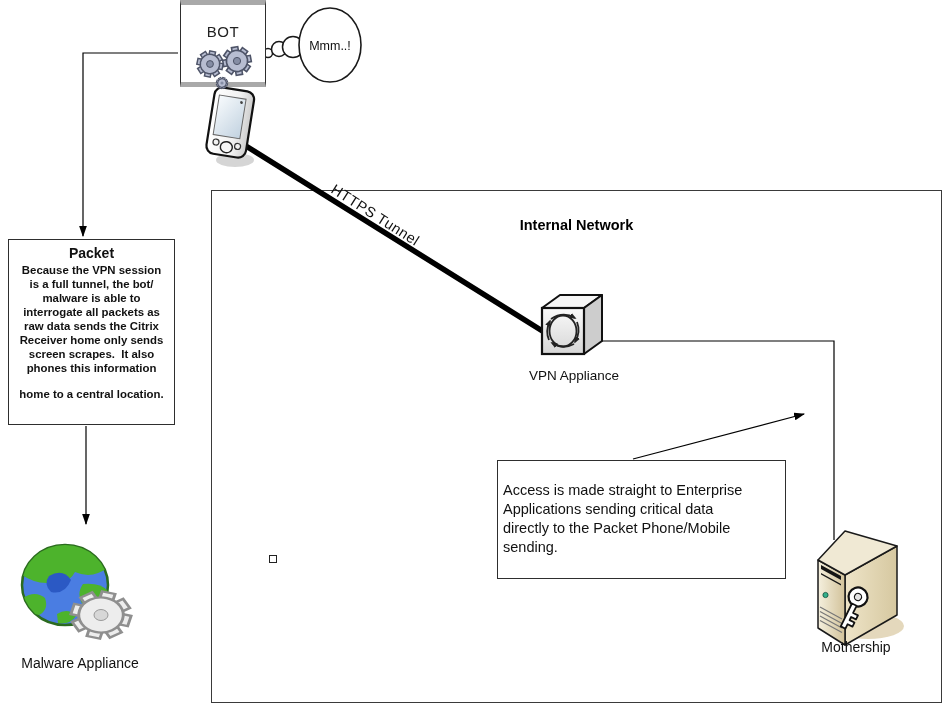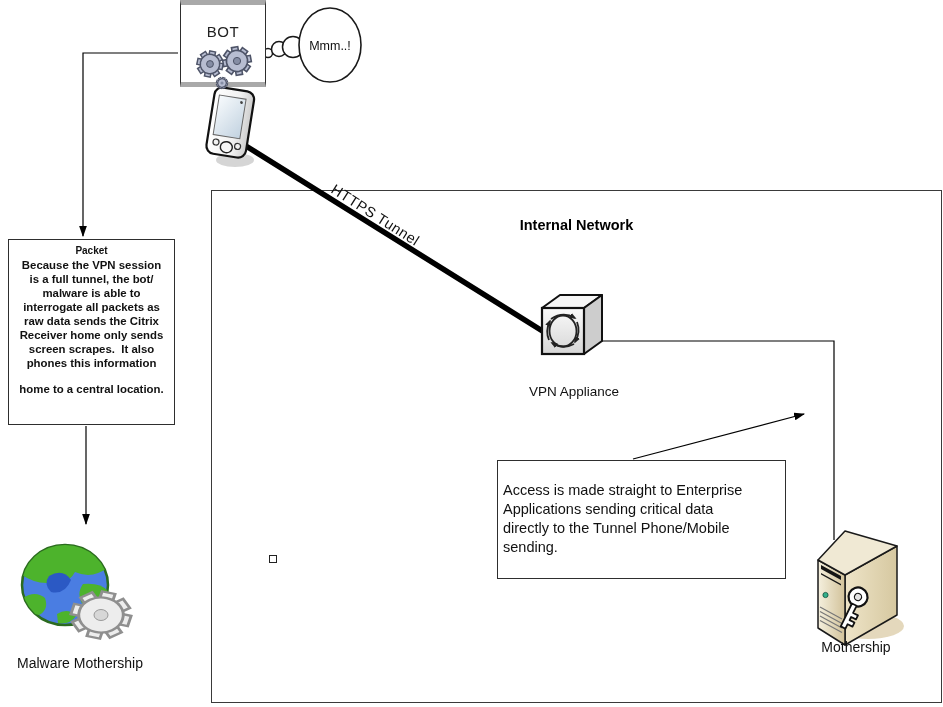--- a/index.html
+++ b/index.html
@@ -14,29 +14,29 @@
   
   .icon-layer{z-index:2;}
   
   .txt-layer{z-index:3;}
   #bot-box{left:180px;top:0;width:84px;height:77px;background:#fff;
            border-left:1px solid #2e2e2e;border-right:1px solid #2e2e2e;
            border-top:5px solid #a9a9a9;border-bottom:5px solid #a9a9a9;text-align:center;}
   #bot-label{font-size:15px;margin-top:18px;letter-spacing:.5px;color:#222;}
   #packet-box{left:8px;top:239px;width:165px;height:184px;background:#fff;border:1px solid #2e2e2e;
               text-align:center;}
-  #packet-title{font-weight:bold;font-size:10px;margin-top:5px;}
+  #packet-title{font-weight:bold;font-size:14px;margin-top:5px;}
   .pline{font-weight:bold;font-size:11.4px;line-height:14px;white-space:pre-wrap;}
   .pline.first{margin-top:2px;}
   .pline.last{margin-top:12px;}
   #access-box{left:497px;top:460px;width:277px;height:77px;background:#fff;border:1px solid #2e2e2e;
               padding:20px 5px;font-size:14.5px;line-height:19px;}
   #https-label{left:337px;top:181px;font-size:14.5px;letter-spacing:.5px;
                transform:rotate(32.5deg);transform-origin:0 0;white-space:nowrap;}
-  #vpn-label{left:516px;top:384px;width:116px;text-align:center;font-size:13.5px;}
+  #vpn-label{left:516px;top:368px;width:116px;text-align:center;font-size:13.5px;}
   #financials-label{left:811px;top:639px;width:90px;text-align:center;font-size:14px;}
   #mothership-label{left:0px;top:655px;width:160px;text-align:center;font-size:14px;}
   #small-square{left:269px;top:555px;width:6px;height:6px;border:1px solid #222;background:#fff;}
 </style>
 </head>
 <body>
 
 <div id="canvas">
 
   <svg width="0" height="0" style="position:absolute" aria-hidden="true">
@@ -178,21 +178,21 @@
     <div class="pline">raw data sends the Citrix</div>
     <div class="pline">Receiver home only sends</div>
     <div class="pline">screen scrapes.  It also</div>
     <div class="pline">phones this information</div>
     <div class="pline last">home to a central location.</div>
   </div>
 
   <div id="access-box" class="abs txt-layer">
     <div>Access is made straight to Enterprise</div>
     <div>Applications sending critical data</div>
-    <div>directly to the Tunnel Phone/Mobile</div>
+    <div>directly to the Packet Phone/Mobile</div>
     <div>sending.</div>
   </div>
 
   <div id="vpn-label" class="abs txt-layer">VPN Appliance</div>
   <div id="financials-label" class="abs txt-layer">Mothership</div>
-  <div id="mothership-label" class="abs txt-layer">Malware Mothership</div>
+  <div id="mothership-label" class="abs txt-layer">Malware Appliance</div>
 
 </div>
 
 </body></html>

